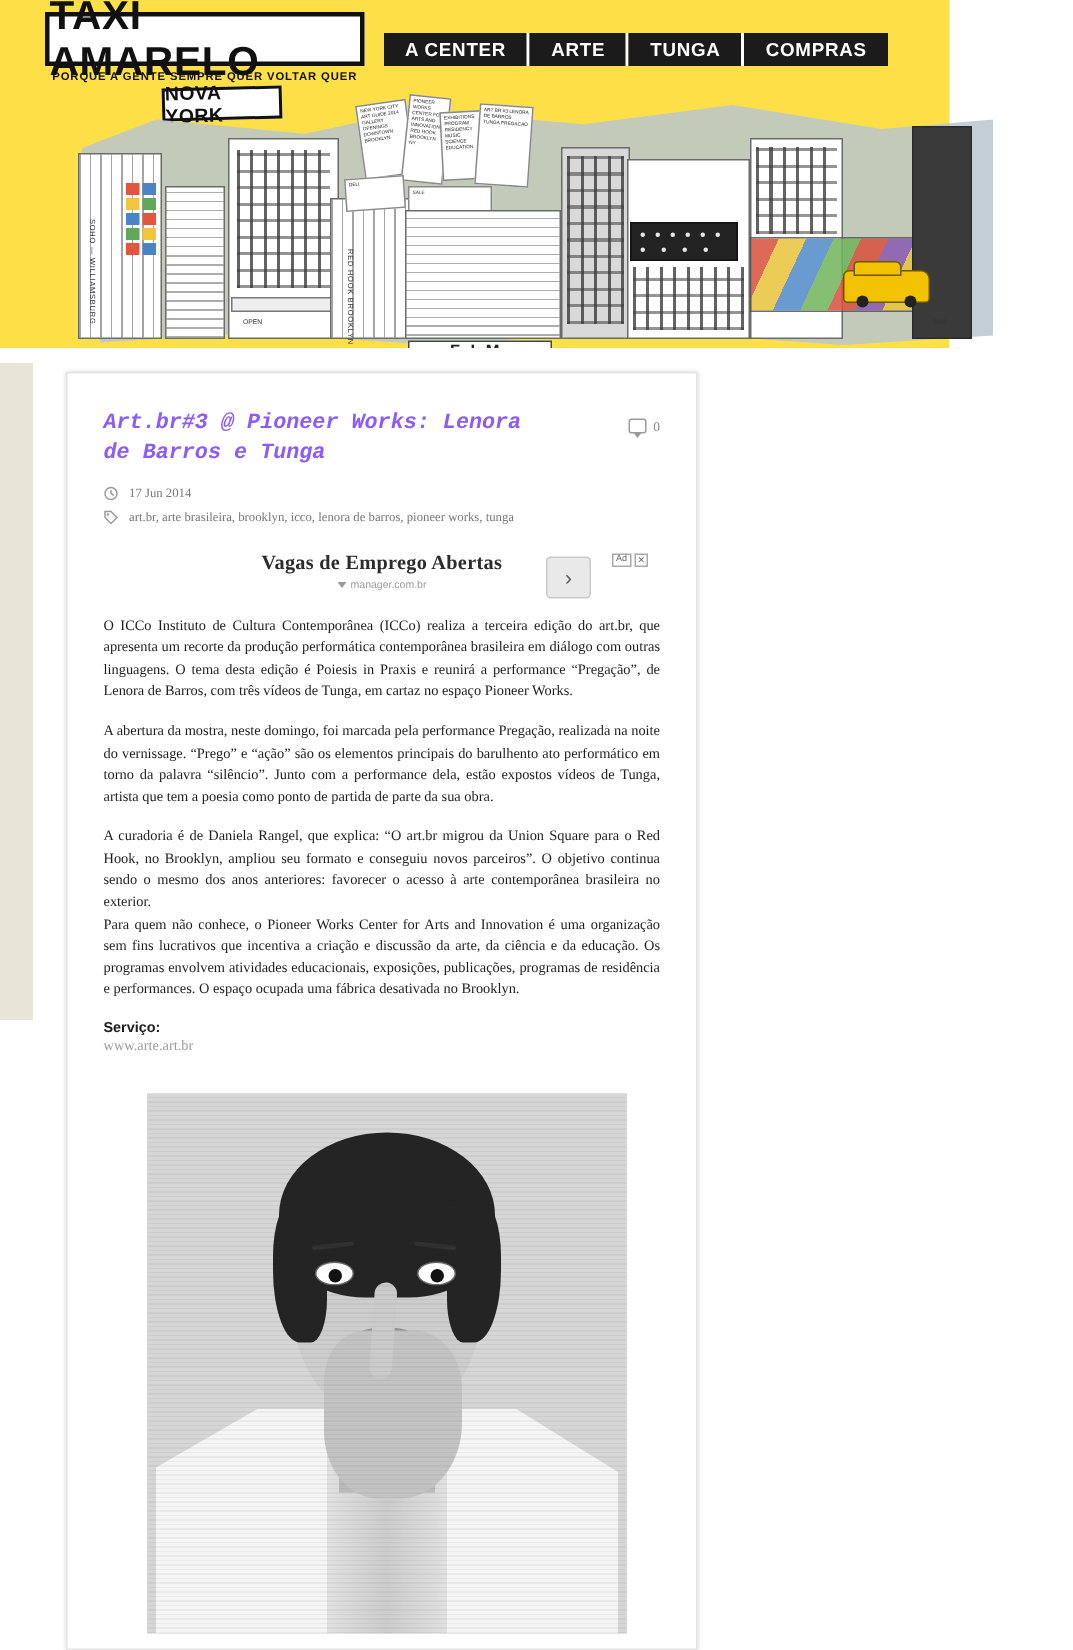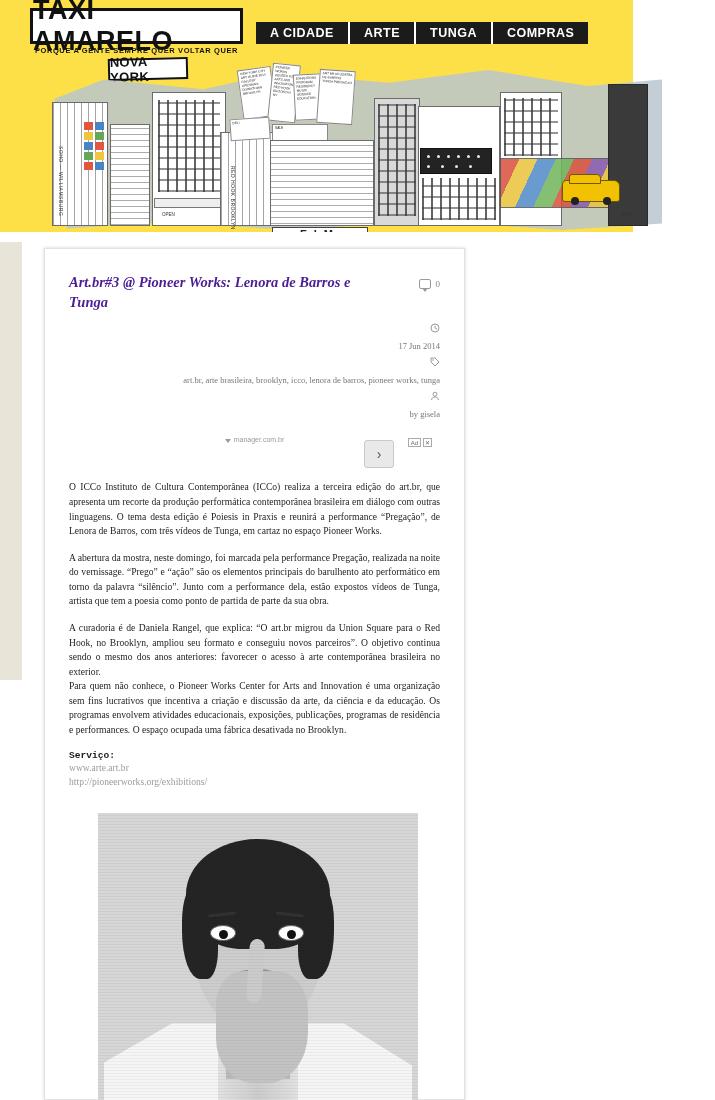--- a/index.html
+++ b/index.html
@@ -162,47 +162,46 @@
   
   .article {
     position:absolute; left:44px; top:248px; width:421px; height:852px;
     background:#ffffff;
     box-shadow:0 0 3px rgba(0,0,0,0.18);
     border:1px solid #e3e3e3;
   }
   .art-inner { padding:24px 24px 0 24px; }
   h1.title {
     margin:0 0 6px 0;
-    font-family:Liberation Serif, serif;
+    font-family:Liberation Mono, monospace;
     font-style:italic; font-weight:bold;
-    font-size:14.5px; line-height:1.35; color:#4c1d95;
+    font-size:14.5px; line-height:1.35; color:#8b5cf6;
     width:300px;
   }
   .comments {
     position:absolute; right:24px; top:30px;
     display:flex; align-items:center; gap:5px;
     color:#888; font-size:9px;
     font-family:"Liberation Serif", serif;
   }
   .bubble {
     width:12px; height:10px; border:1.3px solid #9a9a9a; border-radius:2px;
     position:relative; display:inline-block;
   }
   .bubble:after{
     content:""; position:absolute; left:2px; bottom:-4px;
     border-left:3px solid transparent; border-right:3px solid transparent;
     border-top:4px solid #9a9a9a;
   }
   .meta { margin-top:10px; }
   .meta-row {
-    display:flex; align-items:flex-end; gap:7px;
+    display:flex; align-items:center; gap:7px;
     color:#777; font-size:8.5px; line-height:1.5;
     margin-bottom:3px;
     font-family:"Liberation Serif", serif;
-    flex-direction:column;
   }
   .meta-ico {
     width:10px; height:10px; flex:0 0 10px; margin-top:1px;
     color:#9a9a9a;
   }
   .meta-ico svg{ display:block; }
 
   
   .ad {
     margin:16px 0 0 0; height:44px; position:relative;
@@ -249,21 +248,21 @@
 
   
   .body p {
     margin:0 0 12px 0;
     font-family:"Liberation Serif", serif;
     font-size:9.6px; line-height:1.52; color:#1d1d1d;
     text-align:justify;
   }
   .body p.tight { margin-bottom:0; }
   .service-h {
-    font-family:Liberation Mono, monospace;
+    font-family:Liberation Sans, sans-serif;
     font-size:9.6px; font-weight:bold; color:#1d1d1d; margin:4px 0 0 0;
   }
   .service-line {
     font-family:"Liberation Serif", serif;
     font-size:9.6px; color:#1d1d1d; line-height:1.5;
   }
   .service-link {
     font-family:"Liberation Serif", serif;
     font-size:9.6px; color:#9c9c9c; line-height:1.5; text-decoration:none;
     display:block;
@@ -355,21 +354,21 @@
 
   <div class="logo-box">
     <span class="logo-text">TAXI AMARELO</span>
   </div>
   <div class="logo-sub">PORQUE A GENTE SEMPRE QUER VOLTAR QUER</div>
   <div class="city-box">
     <span class="city-text">NOVA YORK</span>
   </div>
 
   <nav class="nav">
-    <div class="nav-item">A CIDADE</div>
+    <div class="nav-item">A CENTER</div>
     <div class="nav-item">ARTE</div>
     <div class="nav-item">TUNGA</div>
     <div class="nav-item">COMPRAS</div>
   </nav>
 
   <div class="collage">
     <div class="sky"></div>
 
     <div class="bldg" style="left:30px;top:40px;width:56px;height:124px;"></div>
     <div class="hatch" style="left:31px;top:41px;width:54px;height:122px;"></div>
@@ -466,51 +465,42 @@
       </div>
       <div class="meta-row">
         <span class="meta-ico">
           <svg width="10" height="10" viewBox="0 0 10 10">
               <path d="M1 1h4l4 4-4 4-4-4z" fill="none" stroke="#9a9a9a" stroke-width="1"></path>
               <circle cx="3" cy="3" r="0.8" fill="#9a9a9a"></circle>
             </svg>
         </span>
         <span>art.br, arte brasileira, brooklyn, icco, lenora de barros, pioneer works, tunga</span>
       </div>
-      <div class="meta-row">
-        <span class="meta-ico">
-          <svg width="10" height="10" viewBox="0 0 10 10">
-              <circle cx="5" cy="3.2" r="2" fill="none" stroke="#9a9a9a" stroke-width="1"></circle>
-              <path d="M1.6 9c0-2 1.5-3 3.4-3s3.4 1 3.4 3" fill="none" stroke="#9a9a9a" stroke-width="1"></path>
-            </svg>
-        </span>
-        <span>by gisela</span>
-      </div>
     </div>
 
     <div class="ad">
+      <div class="ad-title">Vagas de Emprego Abertas</div>
       <div class="ad-url">
         <span class="tri"></span><span>manager.com.br</span>
       </div>
       <div class="ad-arrow">›</div>
       <div class="ad-badges">
         <span class="ad-badge">Ad</span>
         <span class="ad-x">✕</span>
       </div>
     </div>
 
     <div class="body">
       <p>O ICCo Instituto de Cultura Contemporânea (ICCo) realiza a terceira edição do art.br, que apresenta um recorte da produção performática contemporânea brasileira em diálogo com outras linguagens. O tema desta edição é Poiesis in Praxis e reunirá a performance “Pregação”, de Lenora de Barros, com três vídeos de Tunga, em cartaz no espaço Pioneer Works.</p>
       <p>A abertura da mostra, neste domingo, foi marcada pela performance Pregação, realizada na noite do vernissage. “Prego” e “ação” são os elementos principais do barulhento ato performático em torno da palavra “silêncio”. Junto com a performance dela, estão expostos vídeos de Tunga, artista que tem a poesia como ponto de partida de parte da sua obra.</p>
       <p class="tight">A curadoria é de Daniela Rangel, que explica: “O art.br migrou da Union Square para o Red Hook, no Brooklyn, ampliou seu formato e conseguiu novos parceiros”. O objetivo continua sendo o mesmo dos anos anteriores: favorecer o acesso à arte contemporânea brasileira no exterior.</p>
       <p>Para quem não conhece, o Pioneer Works Center for Arts and Innovation é uma organização sem fins lucrativos que incentiva a criação e discussão da arte, da ciência e da educação. Os programas envolvem atividades educacionais, exposições, publicações, programas de residência e performances. O espaço ocupada uma fábrica desativada no Brooklyn.</p>
 
       <div class="service-h">Serviço:</div>
       <a class="service-link" href="#">www.arte.art.br</a>
-      <a class="service-link" href="#">http://pioneerworks.org/exhibitions/</a>
     </div>
 
     <div class="photo-wrap">
       <div class="ph-gray">
         <div class="ph-bg"></div>
         <div class="ph-shirt"></div>
         <div class="ph-shirt-shadow"></div>
         <div class="ph-neck"></div>
         <div class="ph-head"></div>
         <div class="ph-hair"></div>

